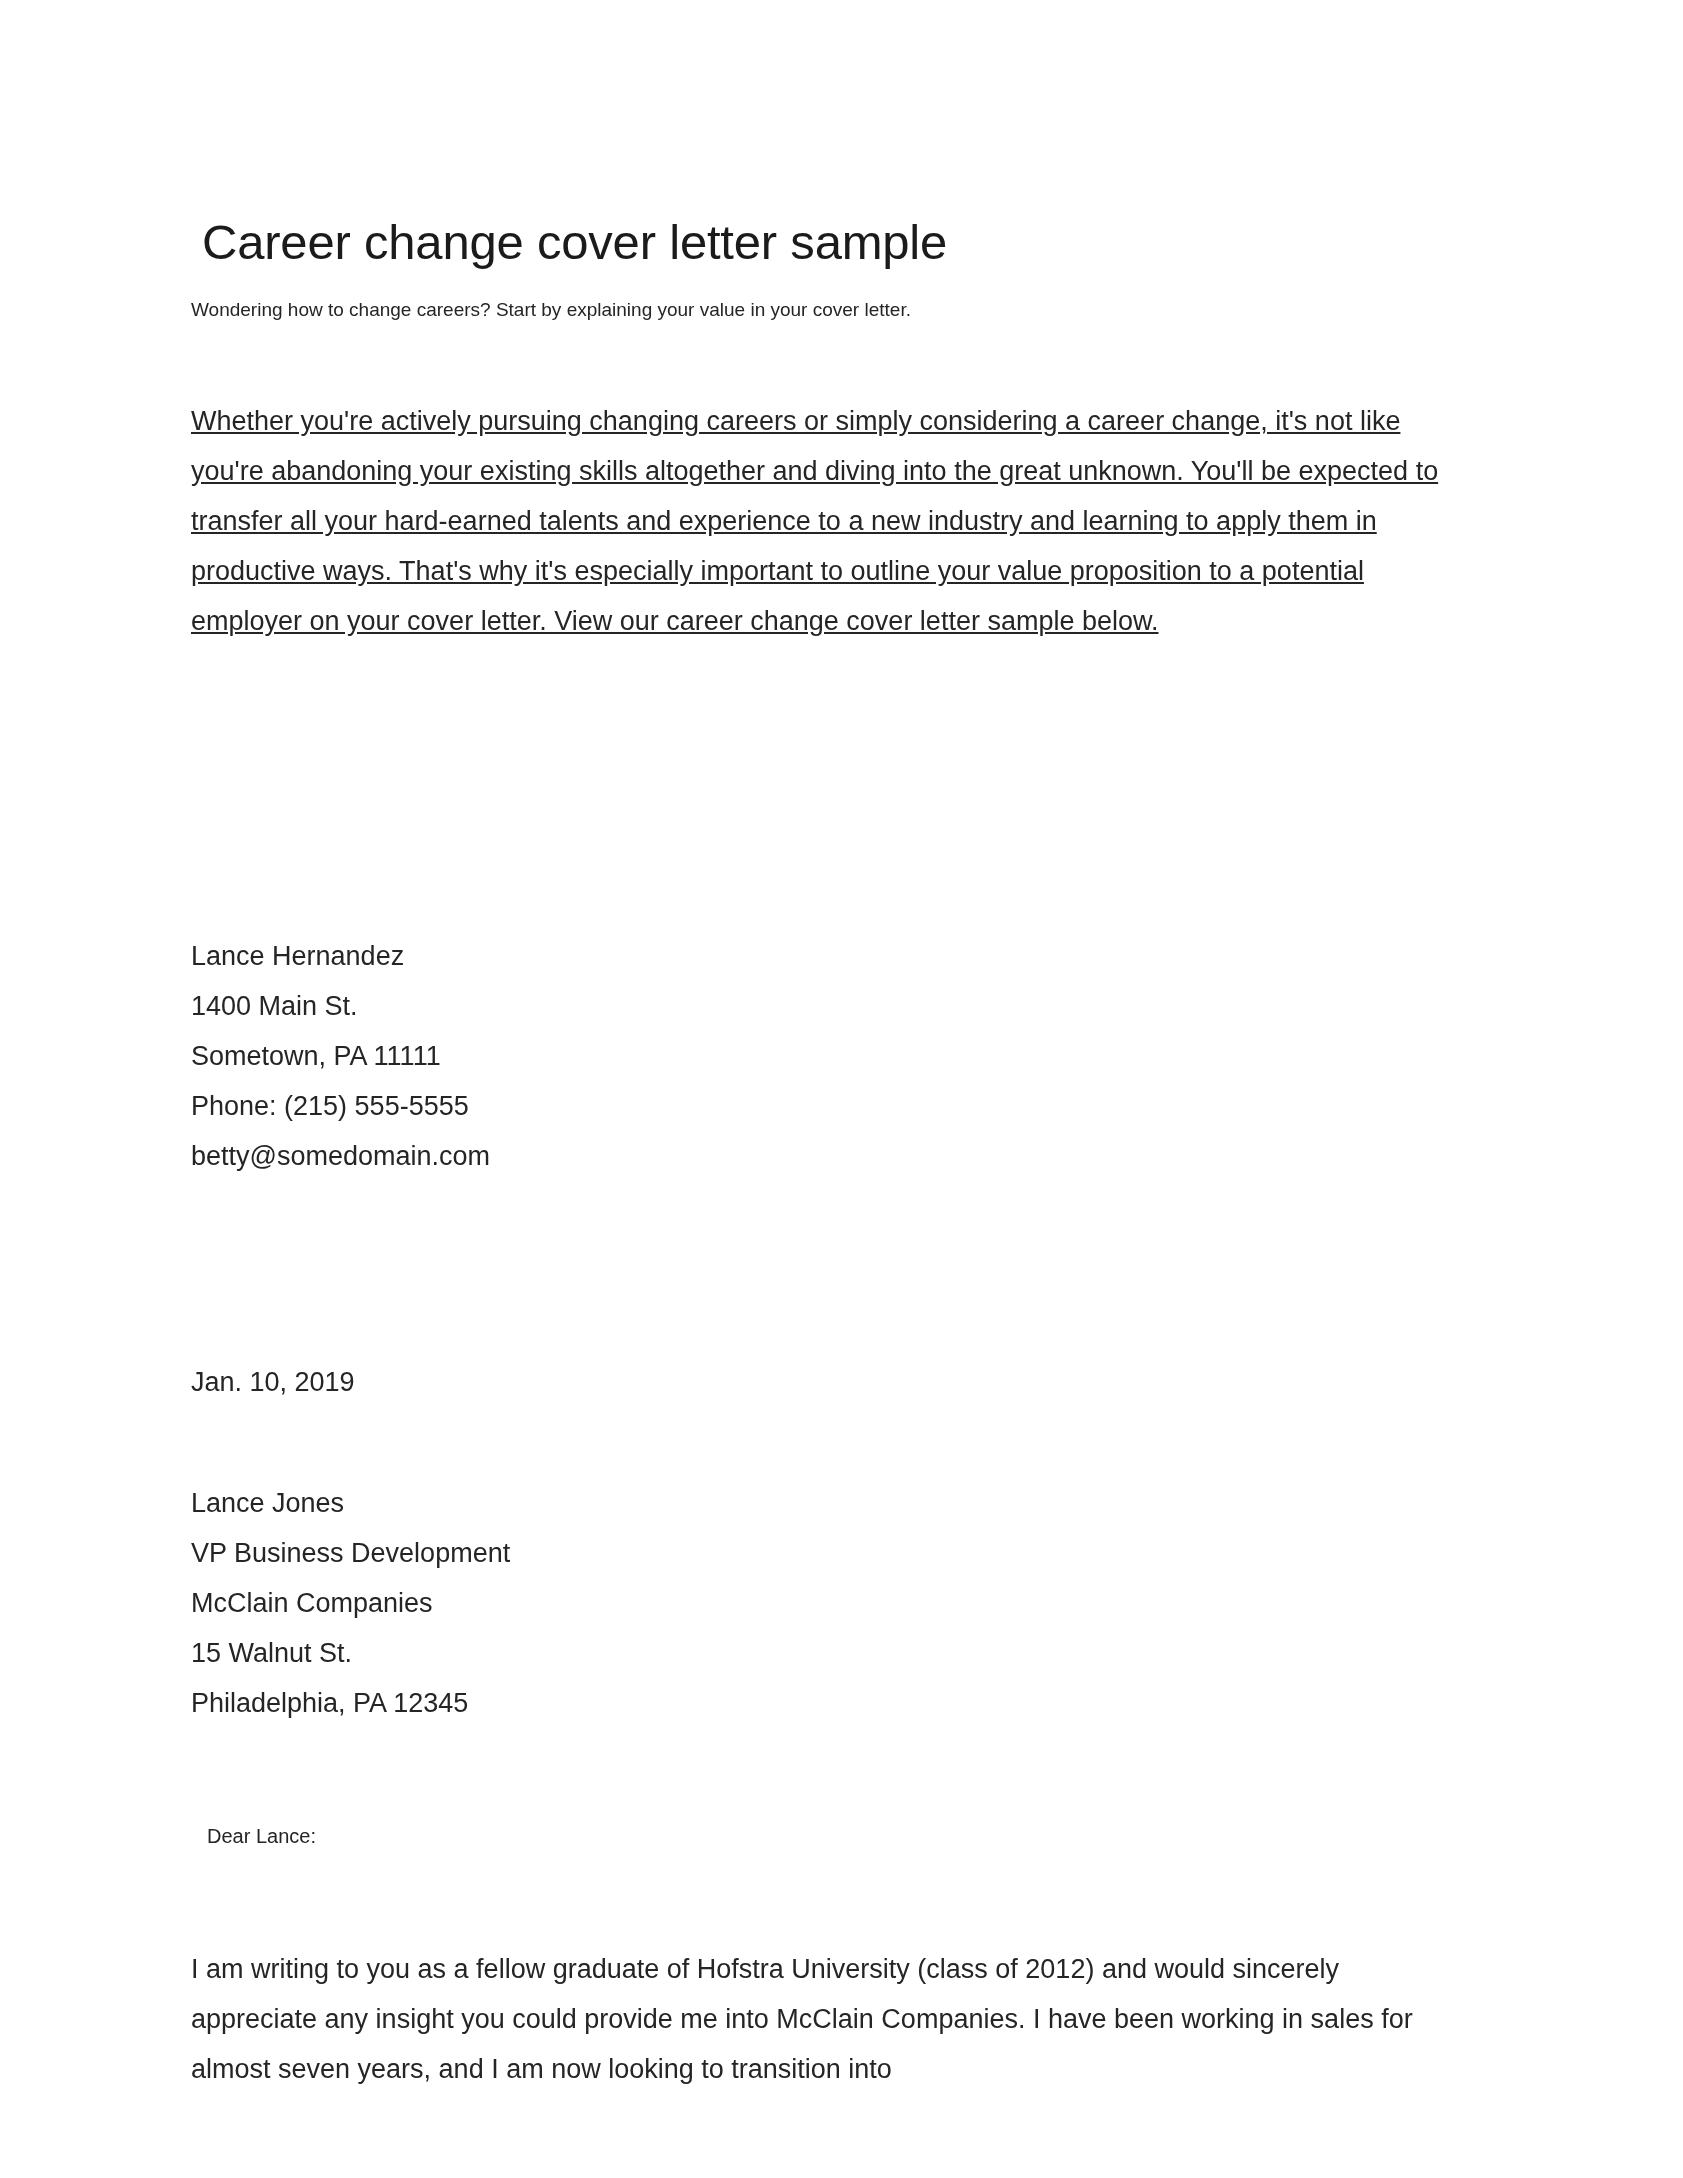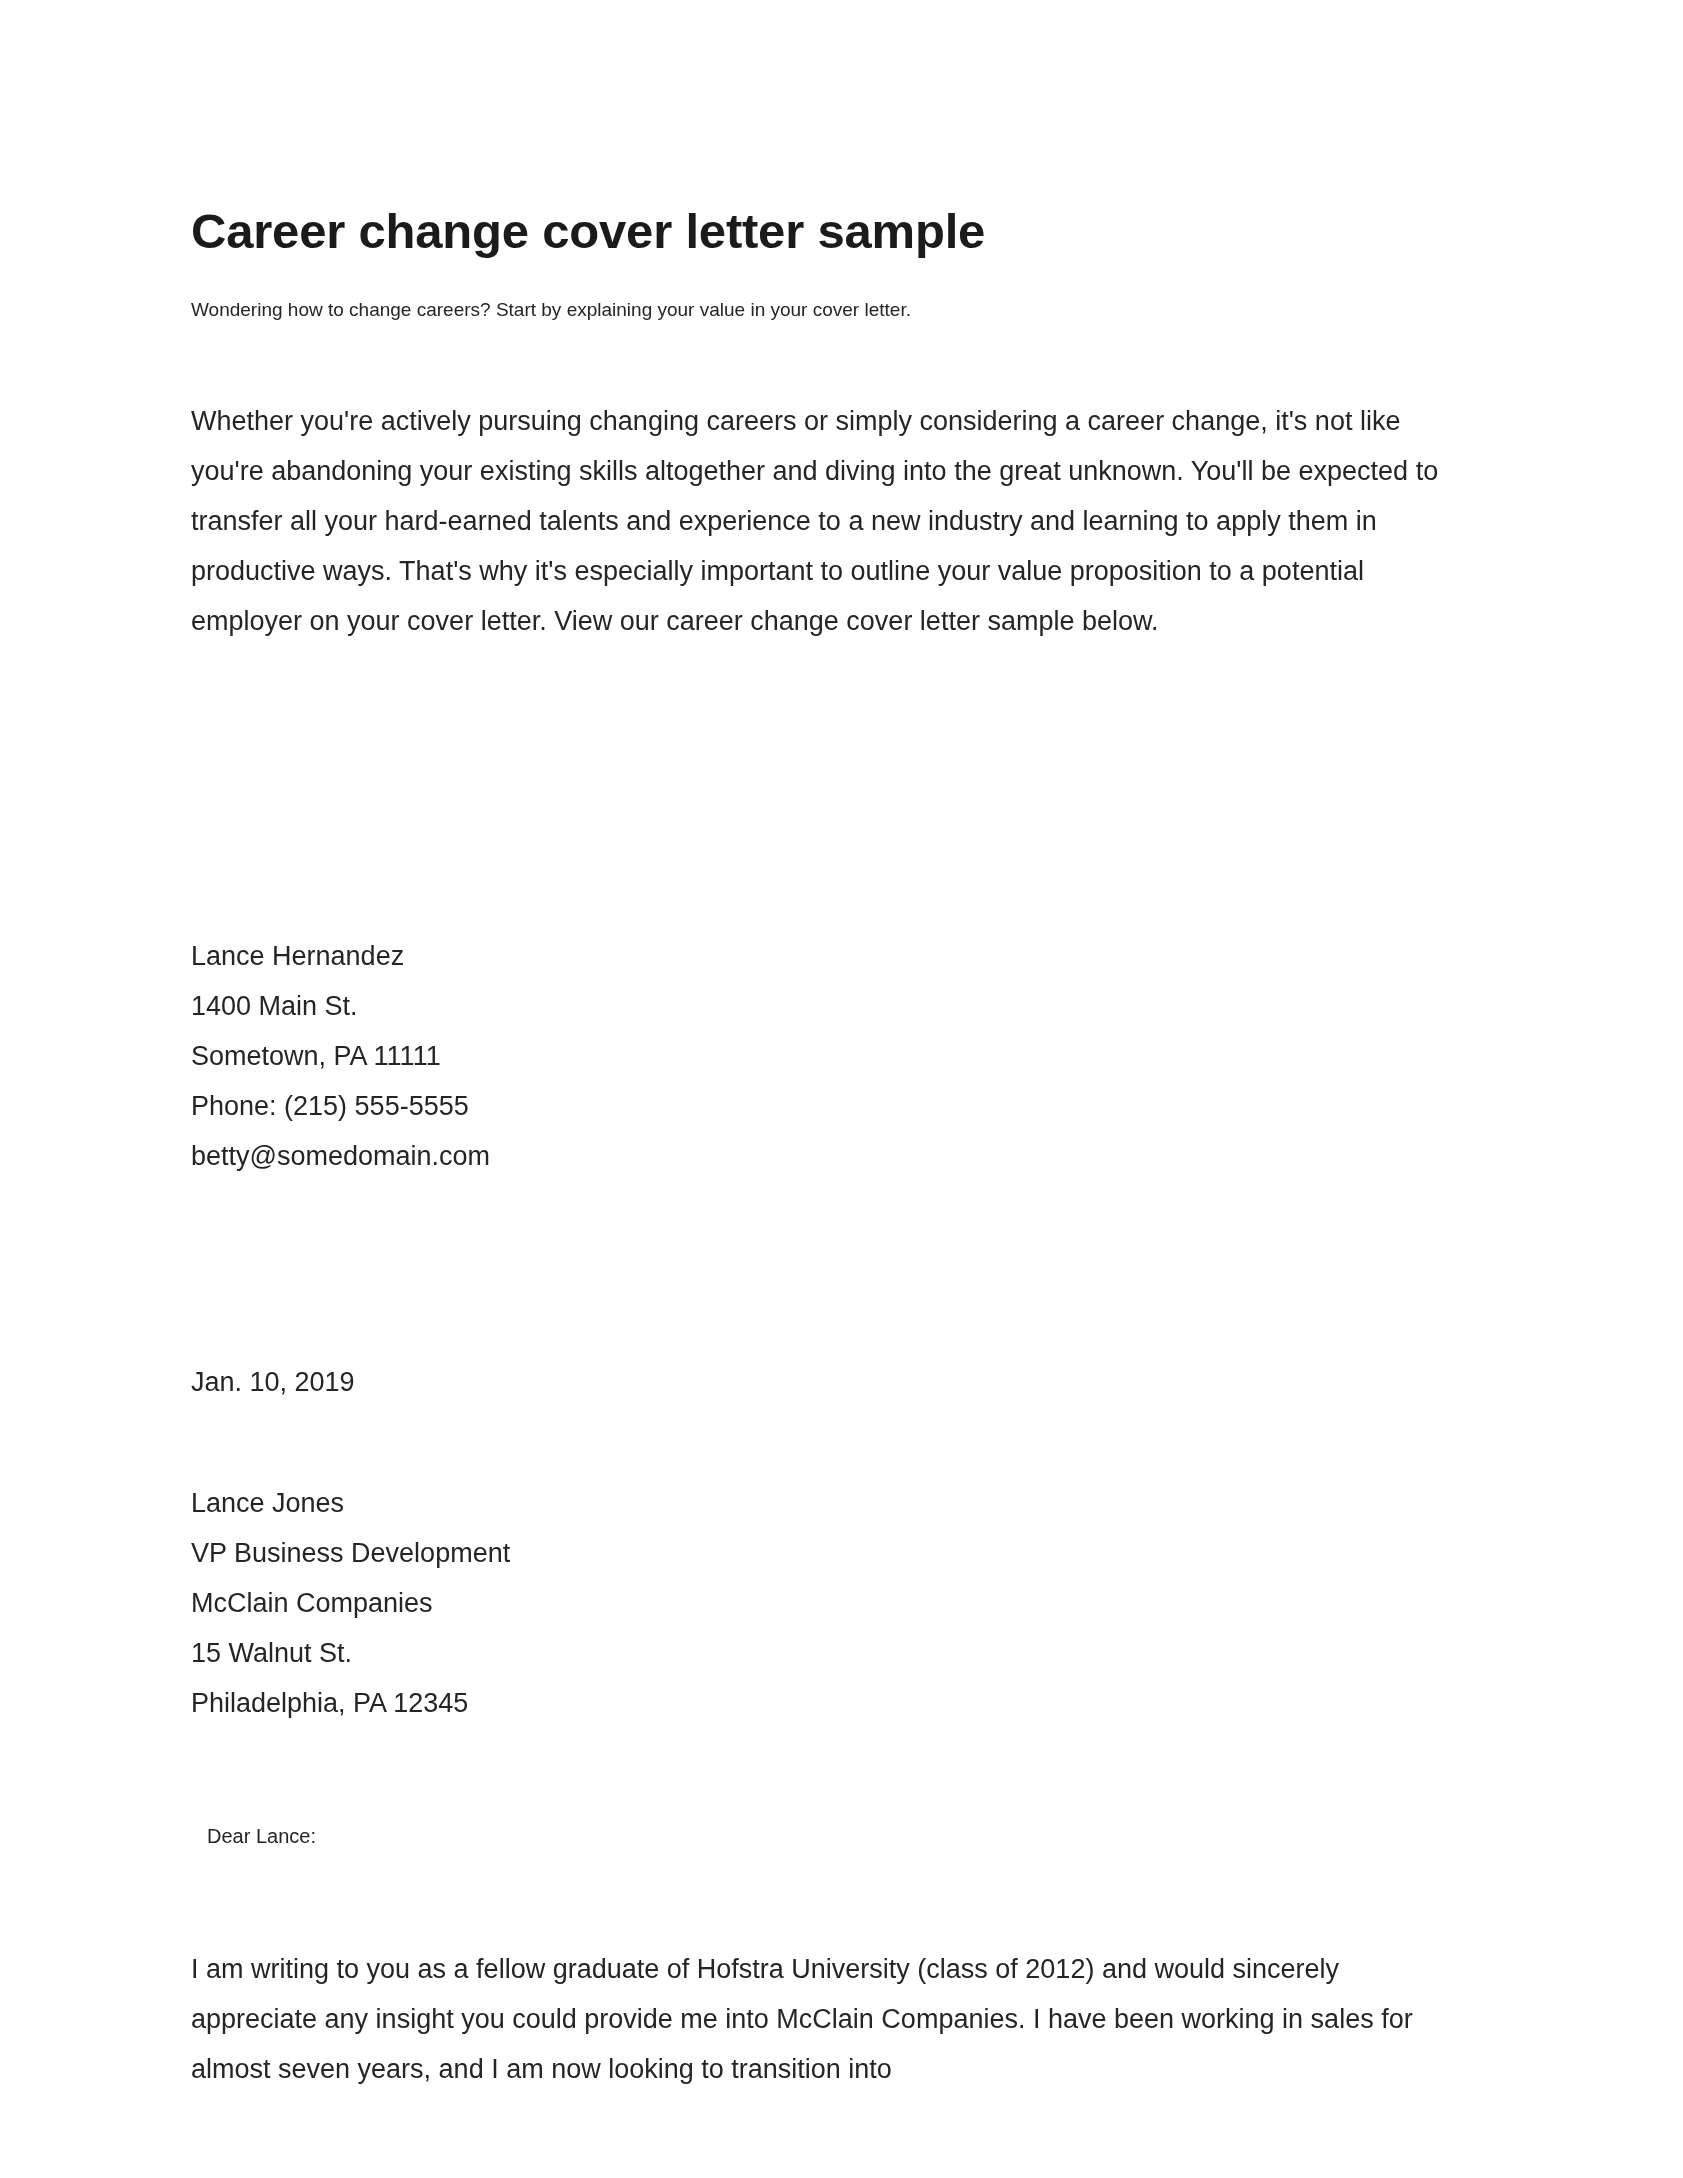--- a/index.html
+++ b/index.html
@@ -23,24 +23,24 @@
   }
   .content {
     position: absolute;
     left: 191px;
     top: 0;
     width: 1262px;
   }
 
   
   .article-title {
-    margin: 0;
+    margin: 11px;
     padding: 0;
     font-size: 49px;
-    font-weight: 700;
+    font-weight: 400;
     line-height: 1.18;
     letter-spacing: -0.2px;
     color: #1b1b1b;
     position: absolute;
     top: 203px;
     left: 0;
     width: 1262px;
     white-space: nowrap;
   }
 
@@ -59,20 +59,21 @@
   .intro-paragraph {
     position: absolute;
     top: 396px;
     left: 0;
     width: 1262px;
     margin: 0;
     font-size: 27px;
     line-height: 50px;
     font-weight: 400;
     color: #252525;
+    text-decoration: underline;
   }
 
   
   .letter {
     position: absolute;
     top: 931px;
     left: 0;
     width: 1272px;
   }
   .address-block {

